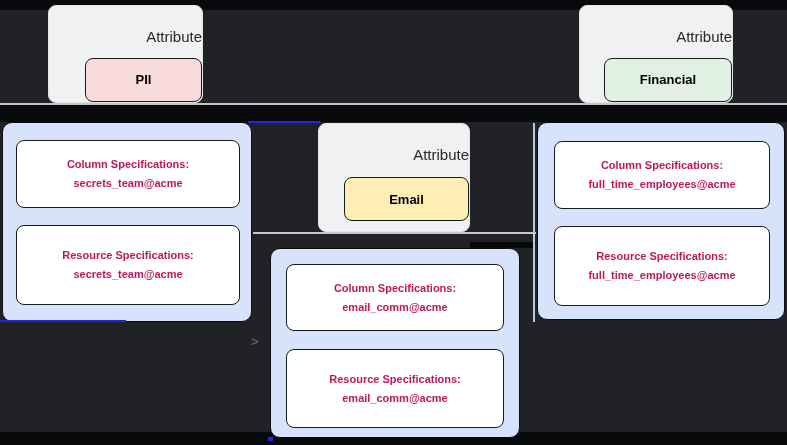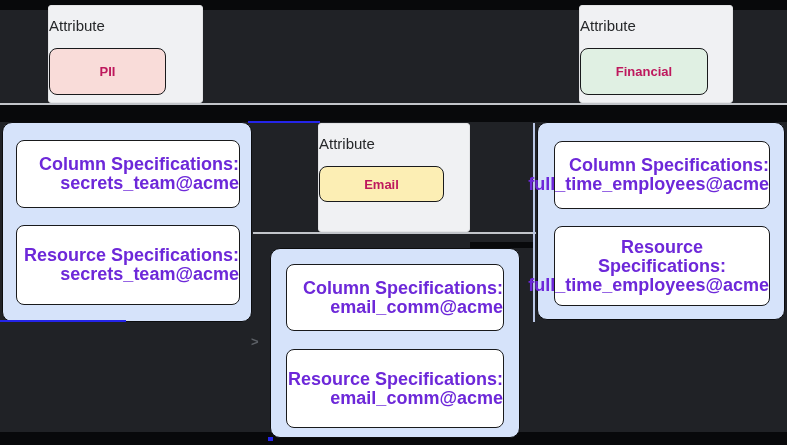--- a/index.html
+++ b/index.html
@@ -21,48 +21,48 @@
   .acc-top{left:248px;top:121px;width:72px;height:2px;}
   .acc-bottom-left{left:0;top:320px;width:126px;height:2px;}
   .acc-dot{left:268px;top:437px;width:5px;height:4px;}
   .vline{position:absolute;left:533px;top:123px;width:2px;height:199px;background:#b9c6e4;z-index:1;}
   .chevron{
     position:absolute;left:251px;top:334px;width:14px;height:16px;
     color:#5c6066;font-size:13px;font-weight:700;z-index:2;line-height:16px;
   }
   
   .attr-card{
-    position:absolute;background:#f0f1f3;border:1px solid #e3e4e6;border-radius:3px;
-    display:flex;flex-direction:column;align-items:flex-start;
-    padding-top:11px;box-sizing:border-box;z-index:2;
+    position:absolute;background:#f0f1f3;border:1px solid #e3e4e6;border-radius:8px;
+    display:flex;flex-direction:column;align-items:flex-end;
+    padding-top:22px;box-sizing:border-box;z-index:2;
   }
   .card-pii{left:48px;top:5px;width:155px;height:98px;}
   .card-email{left:318px;top:123px;width:152px;height:109px;}
   .card-financial{left:579px;top:5px;width:154px;height:98px;}
   .attr-title{font-size:15px;color:#26282a;height:20px;margin-bottom:11px;}
   .attr-pill{
     border:1.5px solid #191a1c;border-radius:8px;box-sizing:border-box;
     display:flex;align-items:center;justify-content:center;
-    font-size:13px;font-weight:700;color:#be185d;
+    font-size:13px;font-weight:700;color:#000000;
   }
   .pill-pii{width:117px;height:47px;background:#f9dcd9;}
-  .pill-email{width:125px;height:36px;background:#fceeb4;}
+  .pill-email{width:125px;height:44px;background:#fceeb4;}
   .pill-financial{width:128px;height:47px;background:#e0f0e3;}
   
   .spec-group{
     position:absolute;background:#d6e3fa;border:1px solid #0c0d0f;border-radius:10px;
     box-sizing:border-box;z-index:3;
   }
   .group-left{left:2px;top:122px;width:250px;height:200px;}
   .group-middle{left:270px;top:248px;width:250px;height:190px;}
   .group-right{left:537px;top:122px;width:248px;height:198px;}
   .spec-node{
     position:absolute;background:#ffffff;border:1.5px solid #191a1c;border-radius:8px;
-    box-sizing:border-box;display:flex;flex-direction:column;align-items:flex-end;justify-content:center;
-    font-size:18px;font-weight:700;color:#6d28d9;line-height:19px;text-align:center;
+    box-sizing:border-box;display:flex;flex-direction:column;align-items:center;justify-content:center;
+    font-size:11px;font-weight:700;color:#be185d;line-height:19px;text-align:center;
   }
   .group-left  .node-col{left:13px;top:17px;width:224px;height:68px;}
   .group-left  .node-res{left:13px;top:102px;width:224px;height:80px;}
   .group-middle .node-col{left:15px;top:15px;width:218px;height:67px;}
   .group-middle .node-res{left:15px;top:100px;width:218px;height:79px;}
   .group-right .node-col{left:16px;top:18px;width:216px;height:68px;}
   .group-right .node-res{left:16px;top:103px;width:216px;height:80px;}
 </style>
 </head>
 <body>

